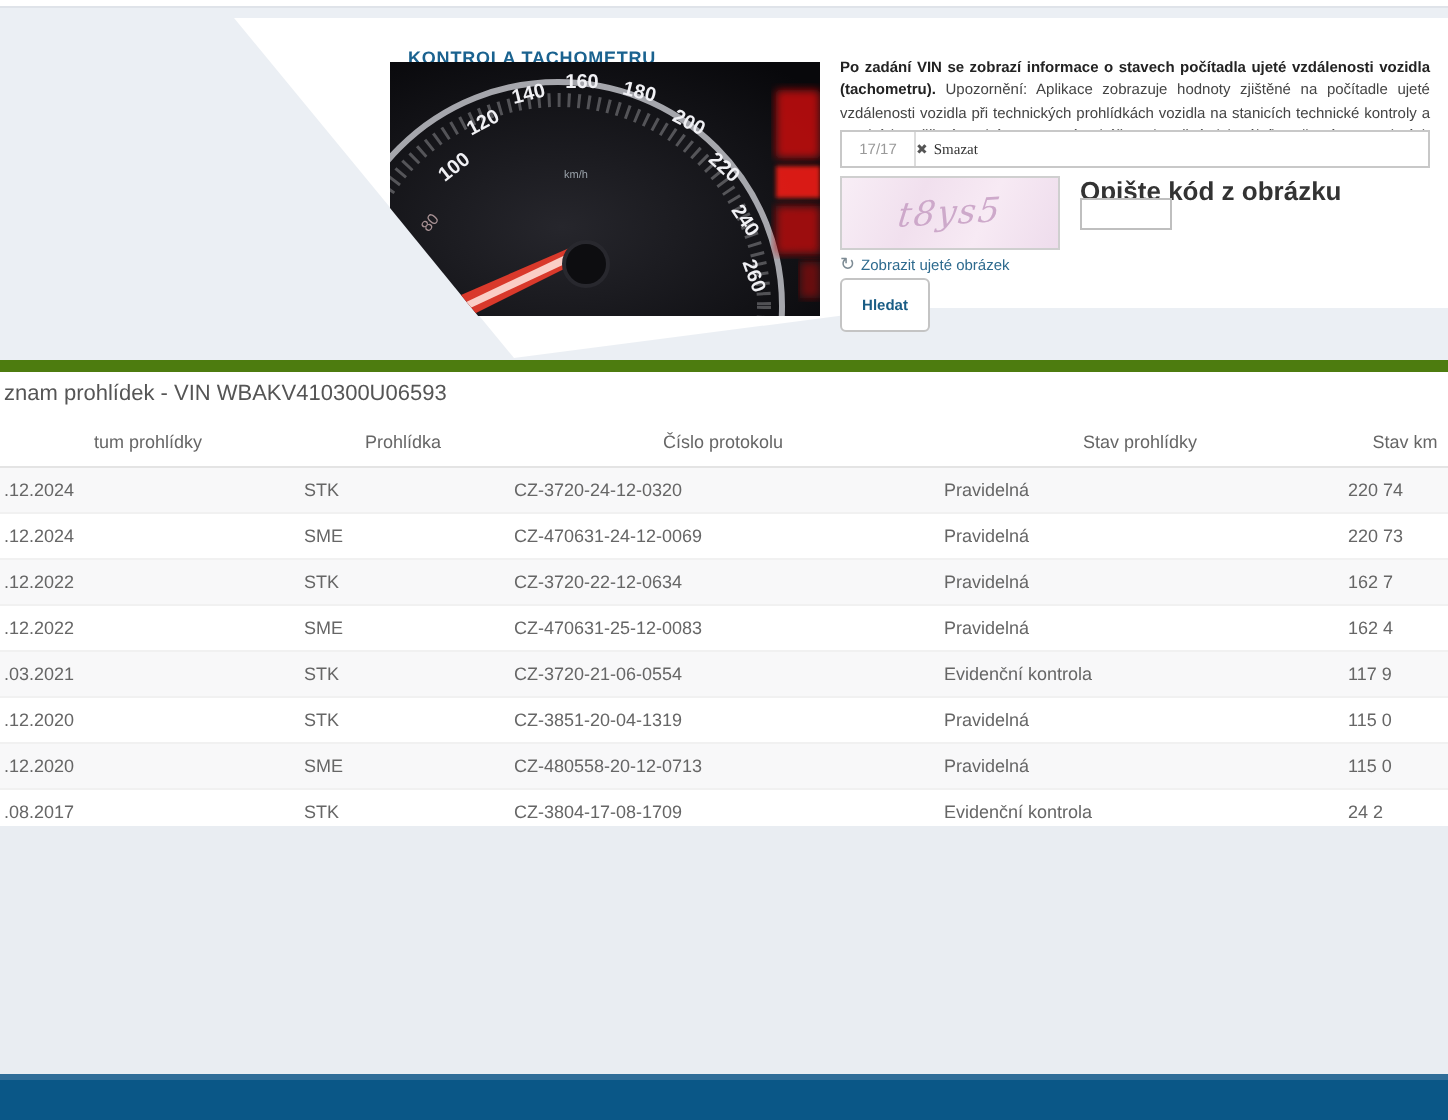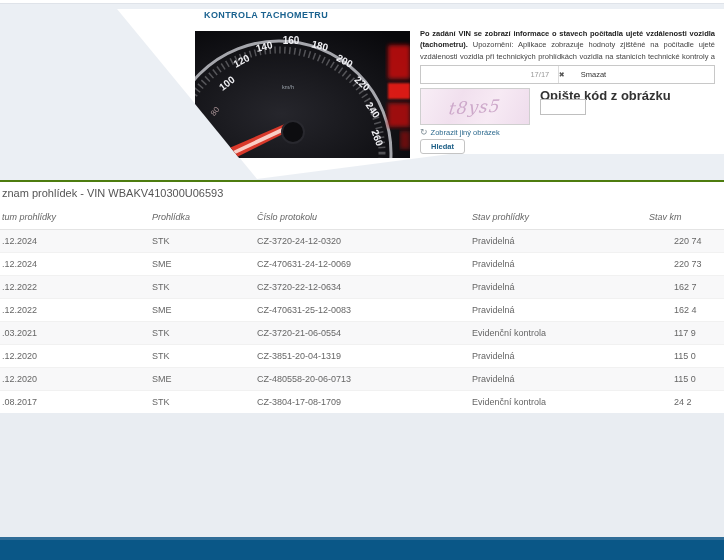--- a/index.html
+++ b/index.html
@@ -12,52 +12,52 @@
   .header-zone{
     position:absolute;left:0;top:3px;width:724px;height:177px;
     background:#ebeff4;border-top:1px solid #dfe3e9;
   }
   .white-band{
     position:absolute;inset:0;background:#ffffff;
     clip-path:polygon(117px 5px,724px 5px,724px 150px,450px 150px,257px 175px,117px 5px);
     filter:drop-shadow(0 0 1px #cdd3d9);
   }
   .page-title{
-    position:absolute;left:204px;top:6px;margin:0;
+    position:absolute;left:204px;top:20px;margin:0;
     font-size:9px;font-weight:bold;letter-spacing:.4px;color:#1a628f;
   }
   
   .speedo{
     position:absolute;left:195px;top:27px;width:215px;height:127px;
     clip-path:polygon(0 0,100% 0,100% 100%,20.5% 100%,0 57.5%);
   }
   .speedo svg{display:block;}
   
   .intro{
     position:absolute;left:420px;top:24px;width:295px;
     font-size:7.5px;line-height:1.5;color:#444;text-align:justify;margin:0;
   }
   .intro .lead{font-weight:bold;color:#222;}
   
   .vin-row{
     position:absolute;left:420px;top:61px;width:293px;height:17px;
-    background:#fff;border:1px solid #c8c8c8;display:flex;align-items:center;justify-content:center;
+    background:#fff;border:1px solid #c8c8c8;display:flex;align-items:center;
   }
   .vin-counter{
     width:36px;flex:0 0 36px;text-align:center;color:#999;font-size:7.5px;
     border-right:1px solid #dcdcdc;line-height:17px;
   }
   .vin-input{
     flex:1;border:0;outline:none;background:transparent;
     font-family:"Liberation Sans",sans-serif;font-size:8px;color:#555;
     letter-spacing:.2px;padding:0 5px;min-width:0;
   }
   .clear-btn{
-    background:none;border:0;cursor:pointer;display:flex;align-items:center;gap:16px;
-    font-family:Liberation Sans, sans-serif;font-size:7.5px;color:#333;padding:0 7px 0 0;
+    background:none;border:0;cursor:pointer;display:flex;align-items:center;gap:3px;
+    font-family:Liberation Serif, serif;font-size:7.5px;color:#333;padding:0 7px 0 0;
   }
   .clear-x{font-size:7px;color:#555;}
   
   .captcha-img{
     position:absolute;left:420px;top:84px;width:110px;height:37px;
     border:1px solid #cfcfcf;box-sizing:border-box;
     background:linear-gradient(115deg,#f8eef6 0%,#f1e0ee 35%,#f7eaf4 65%,#eedcec 100%);
     display:flex;align-items:center;justify-content:center;overflow:hidden;
   }
   .captcha-text{
@@ -71,45 +71,45 @@
     position:absolute;left:540px;top:95px;width:46px;height:16px;
     border:1px solid #bfbfbf;box-sizing:border-box;
     font-family:"Liberation Sans",sans-serif;font-size:9px;padding:0 3px;outline:none;
   }
   .refresh-row{
     position:absolute;left:420px;top:124px;display:flex;align-items:center;gap:3px;
     font-size:7.5px;color:#2d6a8e;cursor:pointer;
   }
   .refresh-icon{font-size:9px;color:#7d8b94;line-height:1;}
   .search-btn{
-    position:absolute;left:420px;top:135px;min-width:45px;height:15px;
+    position:absolute;left:420px;top:135px;min-width:45px;height:27px;
     background:#fff;border:1px solid #c4c4c4;border-radius:3px;cursor:pointer;
     font-family:"Liberation Sans",sans-serif;font-size:7.5px;font-weight:bold;color:#1a5d85;
     padding:0 8px;line-height:13px;
   }
   
   .results{
     position:absolute;left:0;top:180px;width:724px;height:233px;
-    background:#fff;border-top:2px solid #4d7c0f;box-sizing:border-box;overflow:hidden;
+    background:#fff;border-top:6px solid #4d7c0f;box-sizing:border-box;overflow:hidden;
   }
   .results-title{
     font-size:11px;color:#555;padding:5px 0 6px 2px;
   }
   table.records{
     border-collapse:collapse;table-layout:fixed;width:760px;
     font-size:9px;color:#666;
   }
   table.records col.c-date{width:150px;}
   table.records col.c-station{width:105px;}
   table.records col.c-protocol{width:215px;}
   table.records col.c-type{width:202px;}
   table.records col.c-km{width:88px;}
   table.records th{
-    font-weight:normal;text-align:left;color:#666;height:24px;
-    border-bottom:1px solid #e4e4e4;padding:0 4px 0 2px;white-space:nowrap;font-style:italic;
+    font-weight:normal;text-align:center;color:#666;height:24px;
+    border-bottom:1px solid #e4e4e4;padding:0 4px 0 2px;white-space:nowrap;
   }
   table.records th.h-km{text-indent:-25px;}
   table.records td{
     height:22px;padding:0 4px 0 2px;white-space:nowrap;overflow:visible;
     border-bottom:1px solid #f1f1f1;
   }
   table.records tr.odd td{background:#f8f8f9;}
   
   .below-zone{
     position:absolute;left:0;top:413px;width:724px;height:124px;background:#e9edf2;
@@ -182,21 +182,21 @@
   </div>
 
   <div class="captcha-img">
     <span class="captcha-text">t8ys5</span>
   </div>
   <div class="captcha-label">Opište kód z obrázku</div>
   <input class="captcha-input" type="text" value="" style="">
 
   <div class="refresh-row">
     <span class="refresh-icon">↻</span>
-    <span>Zobrazit jiný obrázek</span>
+    <span>Zobrazit ujeté obrázek</span>
   </div>
 
   <button class="search-btn">Hledat</button>
 </div>
 
 <div class="results">
   <div class="results-title">znam prohlídek - VIN WBAKV410300U06593</div>
   <table class="records">
     <colgroup>
       <col class="c-date">
@@ -253,21 +253,21 @@
         <tr class="even">
           <td>.12.2020</td>
           <td>STK</td>
           <td>CZ-3851-20-04-1319</td>
           <td>Pravidelná</td>
           <td>115 0</td>
         </tr>
         <tr class="odd">
           <td>.12.2020</td>
           <td>SME</td>
-          <td>CZ-480558-20-06-0713</td>
+          <td>CZ-480558-20-12-0713</td>
           <td>Pravidelná</td>
           <td>115 0</td>
         </tr>
         <tr class="even">
           <td>.08.2017</td>
           <td>STK</td>
           <td>CZ-3804-17-08-1709</td>
           <td>Evidenční kontrola</td>
           <td>24 2</td>
         </tr>

